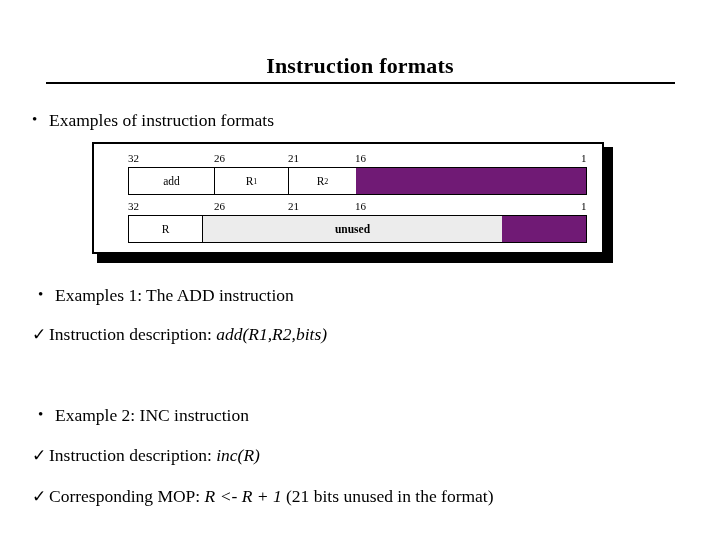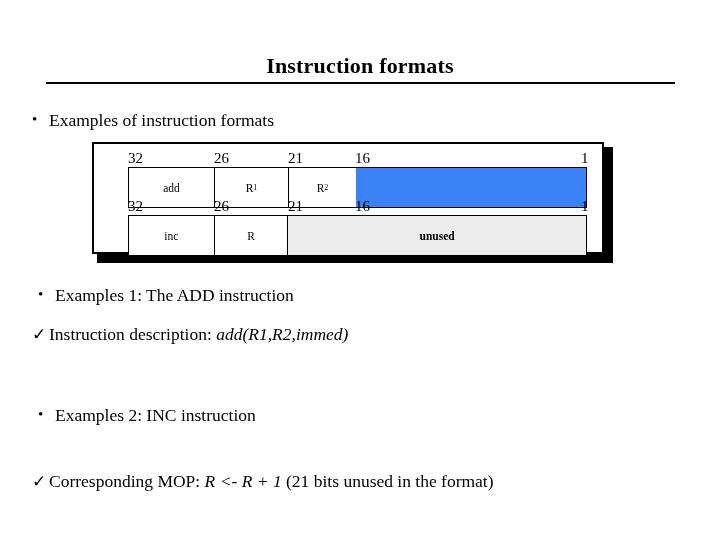--- a/index.html
+++ b/index.html
@@ -72,21 +72,21 @@
   .bullet-line em {
     font-style: italic;
   }
 
   .line-examples   { top: 110px; }
   .line-ex1        { top: 285px; left: 38px; }
   .line-ex1-desc   { top: 324px; }
   .line-ex1-mop    { top: 365px; }
   .line-ex2        { top: 405px; left: 38px; }
   .line-ex2-desc   { top: 445px; }
-  .line-ex2-mop    { top: 471px; }
+  .line-ex2-mop    { top: 486px; }
 
   
   .diagram-wrap {
     position: absolute;
     left: 92px;
     top: 142px;
     width: 516px;
     height: 116px;
   }
   .diagram-shadow {
@@ -117,32 +117,32 @@
   .fmt-block.row2 { top: 56px; }
 
   .bit-labels {
     position: relative;
     height: 15px;
     width: 459px;
   }
   .bit-labels span {
     position: absolute;
     top: 0;
-    font-size: 15px;
+    font-size: 11px;
     font-family: "Liberation Serif", "DejaVu Serif", serif;
     line-height: 12px;
   }
 
   .fields {
     display: flex;
     width: 459px;
-    height: 41px;
+    height: 28px;
     border: 1.5px solid #000000;
     box-sizing: border-box;
-    background: #3b82f6;
+    background: #701a75;
   }
   .field {
     display: flex;
     align-items: center;
     justify-content: center;
     font-size: 11.5px;
     font-family: "Liberation Serif", "DejaVu Serif", serif;
     border-right: 1.5px solid #000000;
     box-sizing: border-box;
     height: 100%;
@@ -205,46 +205,46 @@
 
       <div class="fmt-block row2">
         <div class="bit-labels">
           <span style="left:0px;">32</span>
           <span style="left:86px;">26</span>
           <span style="left:160px;">21</span>
           <span style="left:227px;">16</span>
           <span style="left:453px;">1</span>
         </div>
         <div class="fields">
-          <div class="field w-op">
-              <span>inc</span>
-            </div>
           <div class="field w-r1">
               <span>R</span>
             </div>
           <div class="field w-unused shaded">
               <span>unused</span>
             </div>
         </div>
       </div>
 
     </div>
   </div>
 
   <div class="bullet-line line-ex1">
     <span class="marker dot">•</span><span class="txt">Examples 1: The ADD instruction</span>
   </div>
 
   <div class="bullet-line line-ex1-desc">
-    <span class="marker check">✓</span><span class="txt">Instruction description: </span><em>add(R1,R2,immed)</em>
+    <span class="marker check">✓</span><span class="txt">Instruction description: </span><em>add(R1,R2,bits)</em>
   </div>
 
 
   <div class="bullet-line line-ex2">
-    <span class="marker dot">•</span><span class="txt">Examples 2: INC instruction</span>
-  </div>
-
+    <span class="marker dot">•</span><span class="txt">Example 2: INC instruction</span>
+  </div>
+
+  <div class="bullet-line line-ex2-desc">
+    <span class="marker check">✓</span><span class="txt">Instruction description: </span><em>inc(R)</em>
+  </div>
 
   <div class="bullet-line line-ex2-mop">
     <span class="marker check">✓</span><span class="txt">Corresponding MOP: </span><em>R &lt;- R + 1</em><span class="txt"> (21 bits unused in the format)</span>
   </div>
 
 </div>
 
 </body></html>

